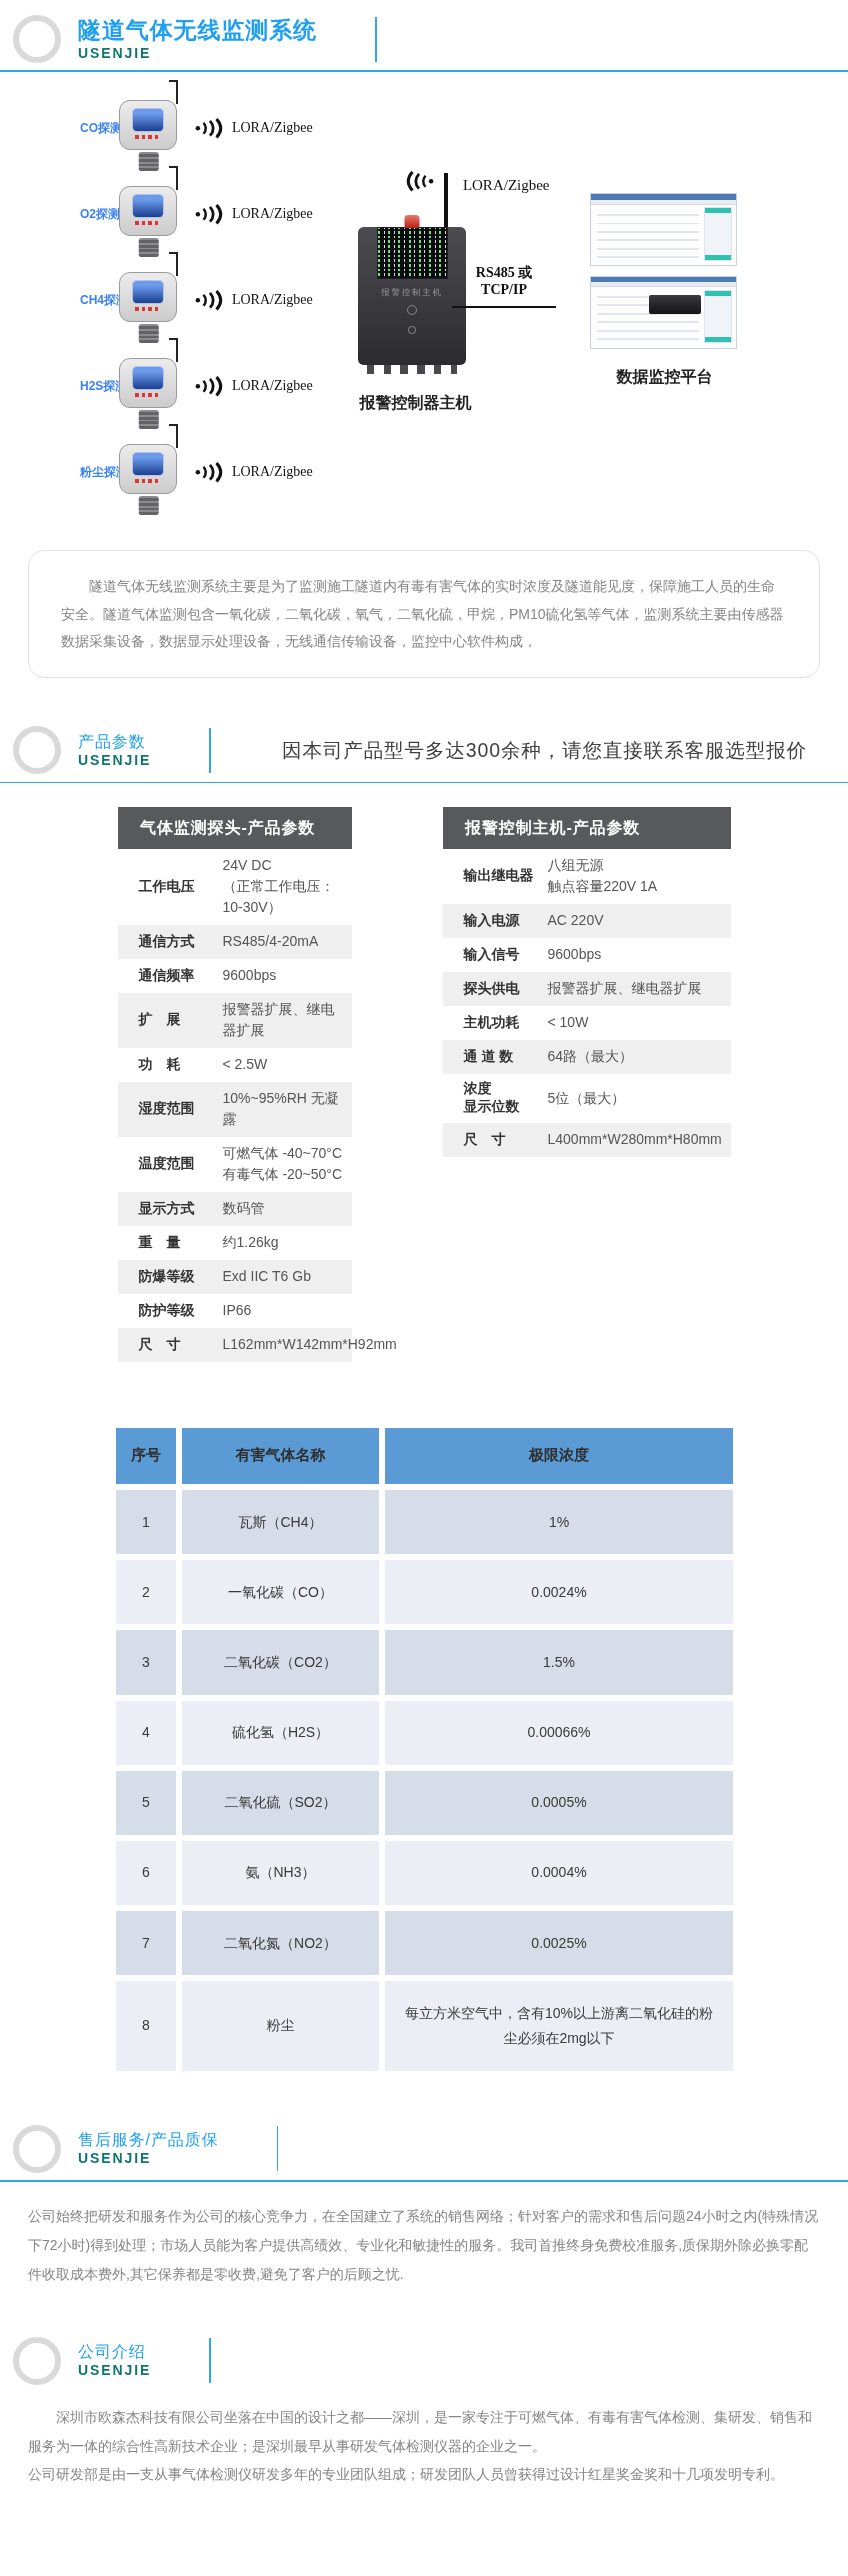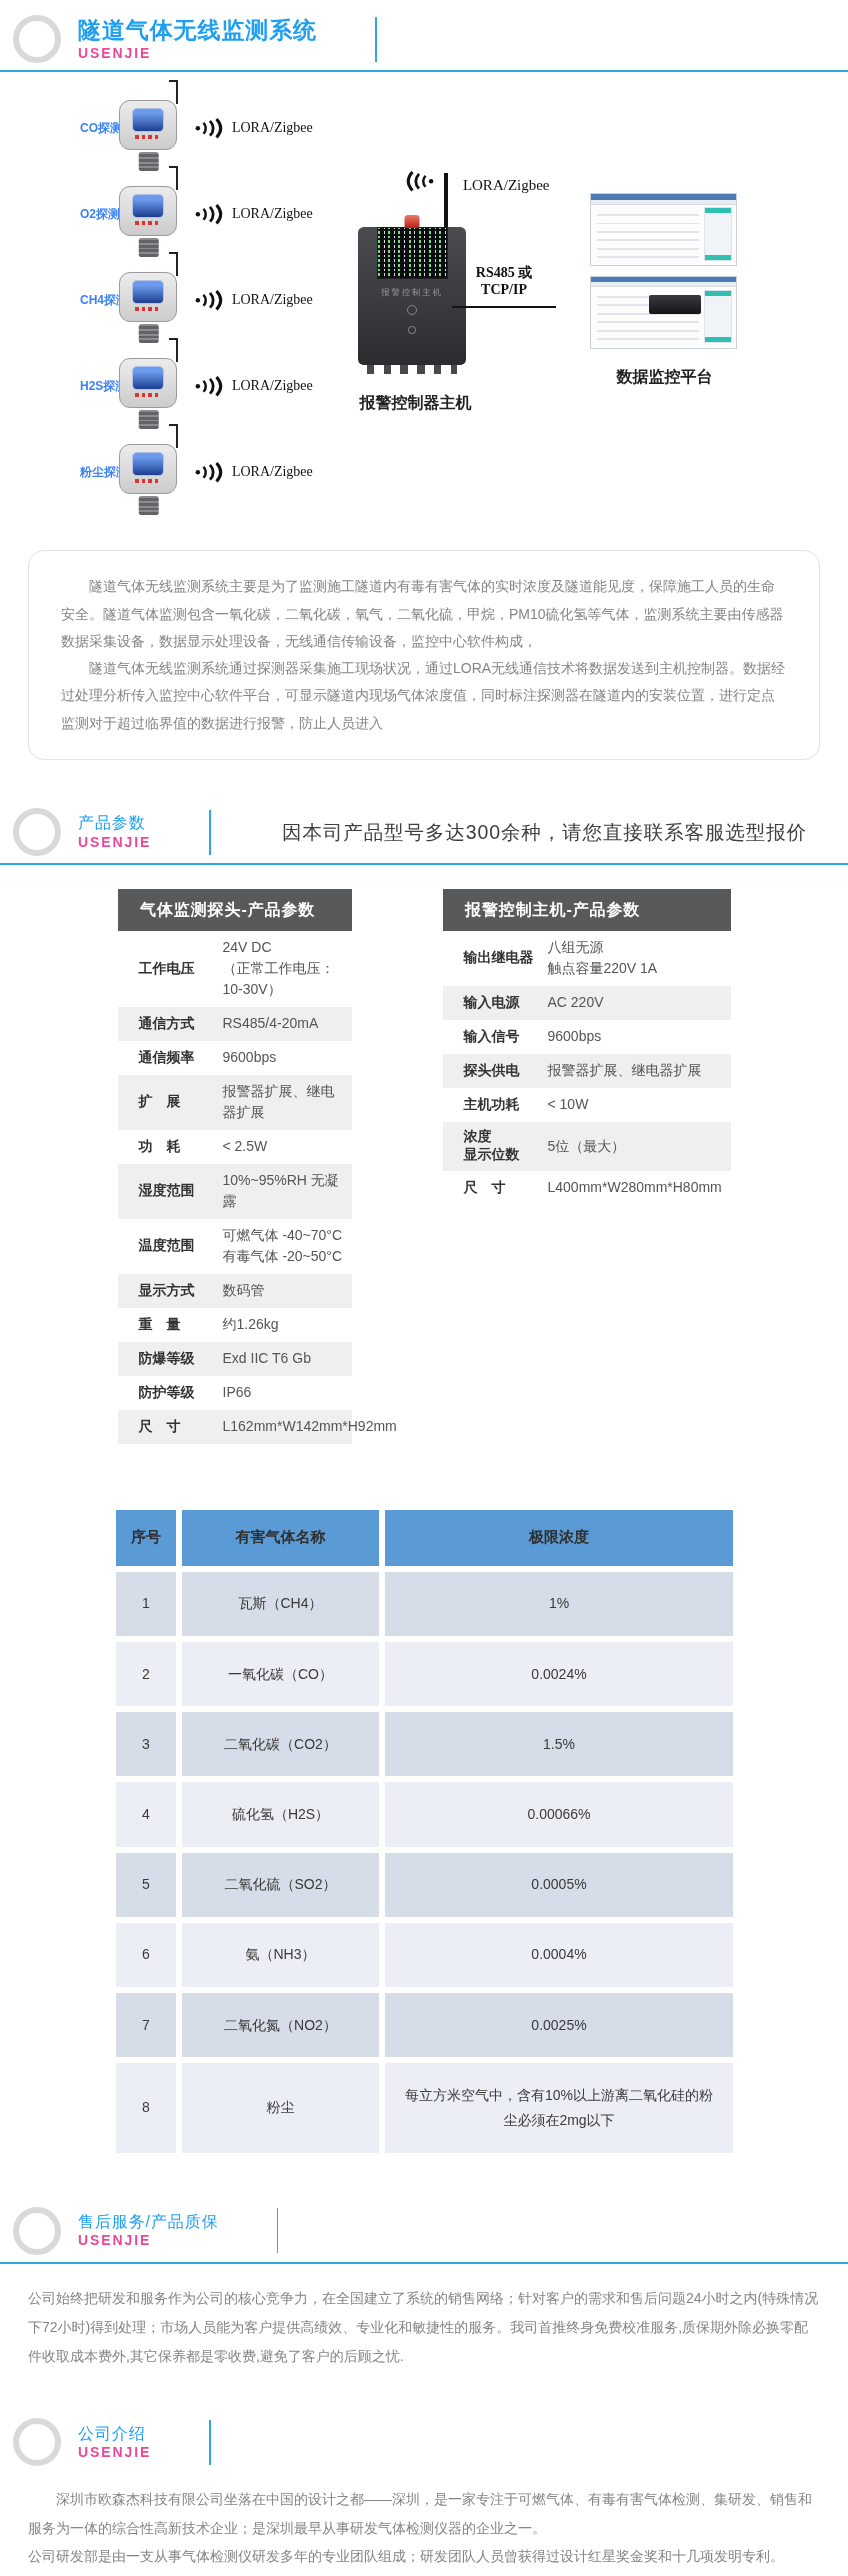--- a/index.html
+++ b/index.html
@@ -13,21 +13,21 @@
   .page{width:848px;height:2576px;overflow:hidden;position:relative;background:#fff;}
   .serif{font-family:"Liberation Serif","DejaVu Serif",serif;}
 
   
   .sec-head{display:flex;align-items:center;padding:15px 0 7.4px 13px;gap:32px;}
   .logo{position:relative;width:48px;height:48px;flex:0 0 auto;}
   .ring{width:48px;height:48px;border:6.5px solid #d9d9d9;border-radius:50%;}
   .head-text{margin-left:-15px;position:relative;z-index:1;}
   .page-title{color:var(--accent);font-size:23px;font-weight:bold;letter-spacing:0.9px;line-height:1.15;}
   .sec-title{color:var(--accent);font-size:16px;font-weight:normal;letter-spacing:0.9px;line-height:1.15;}
-  .brand-name{color:#ec4899;font-size:14px;font-weight:bold;letter-spacing:1.9px;margin-top:0.9px;}
+  .brand-name{color:#0f766e;font-size:14px;font-weight:bold;letter-spacing:1.9px;margin-top:0.9px;}
   .vdiv{width:1.9px;height:45px;background:var(--line-blue);margin-left:26px;flex:0 0 auto;}
   .sec-note{font-size:19.5px;color:#3f3f3f;margin-left:39px;letter-spacing:0.9px;}
   .blue-hr{height:1.9px;background:var(--line-blue);width:100%;}
   .mt{margin-top:33px;}
 
   
   .diagram{position:relative;height:465px;}
   .det-col{position:absolute;left:80px;top:13px;}
   .det-row{display:flex;align-items:center;height:86px;}
   .det-label{width:32px;display:flex;flex-direction:row;align-items:center;font-size:12px;font-weight:bold;color:#3b82f6;line-height:1.2;}
@@ -275,21 +275,20 @@
         <div class="shot-main"></div>
         <div class="shot-photo"></div>
         <div class="shot-side"></div>
       </div>
       <div class="plat-caption">数据监控平台</div>
     </div>
   </div>
 
   <div class="intro-box">
     <p>隧道气体无线监测系统主要是为了监测施工隧道内有毒有害气体的实时浓度及隧道能见度，保障施工人员的生命安全。隧道气体监测包含一氧化碳，二氧化碳，氧气，二氧化硫，甲烷，PM10硫化氢等气体，监测系统主要由传感器数据采集设备，数据显示处理设备，无线通信传输设备，监控中心软件构成，</p>
-    <p>隧道气体无线监测系统通过探测器采集施工现场状况，通过LORA无线通信技术将数据发送到主机控制器。数据经过处理分析传入监控中心软件平台，可显示隧道内现场气体浓度值，同时标注探测器在隧道内的安装位置，进行定点监测对于超过临界值的数据进行报警，防止人员进入</p>
   </div>
 
   <div class="sec-head mt">
     <div class="logo">
       <div class="ring"></div>
     </div>
     <div class="head-text">
       <div class="sec-title">产品参数</div>
       <div class="brand-name">USENJIE</div>
     </div>
@@ -370,20 +369,24 @@
     <div class="p-label">输入信号</div>
     <div class="p-value">9600bps</div>
   </div>
           <div class="p-row">
     <div class="p-label">探头供电</div>
     <div class="p-value">报警器扩展、继电器扩展</div>
   </div>
           <div class="p-row">
     <div class="p-label">主机功耗</div>
     <div class="p-value">&lt; 10W</div>
+  </div>
+          <div class="p-row">
+    <div class="p-label">通 道 数</div>
+    <div class="p-value">64路（最大）</div>
   </div>
           <div class="p-row">
     <div class="p-label">浓度
 显示位数</div>
     <div class="p-value">5位（最大）</div>
   </div>
           <div class="p-row">
     <div class="p-label">尺　寸</div>
     <div class="p-value">L400mm*W280mm*H80mm</div>
   </div>

